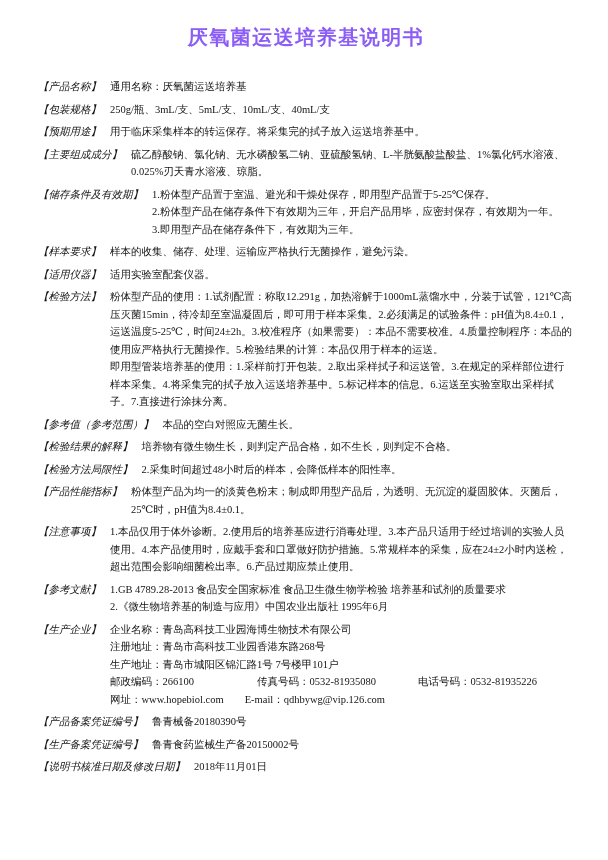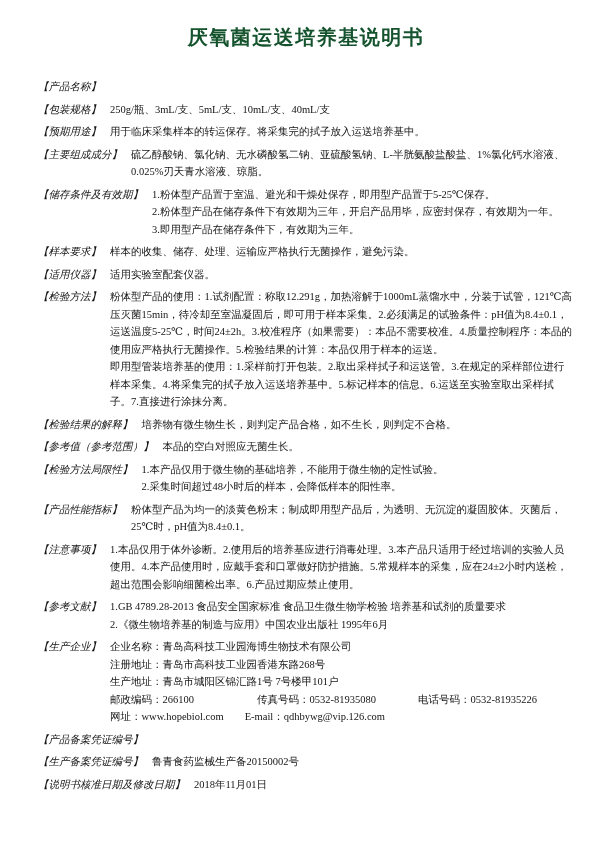--- a/index.html
+++ b/index.html
@@ -16,41 +16,44 @@
   
   .header{position:relative;height:62px;margin-bottom:4px;}
   .logo{position:absolute;left:-16px;top:-2px;width:96px;text-align:center;}
   .logo-mark{display:block;margin:0 auto;}
   .brand{font-family:"Liberation Sans","DejaVu Sans",sans-serif;font-weight:bold;
          font-size:13.5px;color:#2878b8;line-height:13px;letter-spacing:0.5px;}
   .brand .red-o{color:#cc2229;}
   .brand-cn{font-size:8.5px;color:#3d6f9e;letter-spacing:3px;margin-top:2px;font-weight:bold;}
   .title{margin:0;padding-top:12px;text-align:center;
          font-family:"Liberation Sans","DejaVu Sans",sans-serif;
-         font-size:20px;font-weight:bold;color:#14532d;letter-spacing:1.5px;}
+         font-size:20px;font-weight:bold;color:#8b5cf6;letter-spacing:1.5px;}
   
   .doc-body{font-size:10.5px;line-height:17.5px;}
   .row{display:flex;align-items:flex-start;margin-bottom:5px;}
   .label{white-space:nowrap;margin-right:9px;flex:0 0 auto;font-style:italic;}
   .content{flex:1 1 auto;min-width:0;}
   .para{margin:0;}
   .lead{font-weight:normal;}
   .bold-content .content{font-weight:normal;}
 </style>
 </head>
 <body>
 
 <div class="page">
   <div class="header">
     <h1 class="title">厌氧菌运送培养基说明书</h1>
   </div>
 
   <div class="doc-body" id="sections">
       <div class="row">
         <div class="label">【产品名称】</div>
+        <div class="content">
+          <div class="para"><span>通用名称：厌氧菌运送培养基</span></div>
+        </div>
       </div>
       <div class="row">
         <div class="label">【包装规格】</div>
         <div class="content">
           <div class="para"><span>250g/瓶、3mL/支、5mL/支、10mL/支、40mL/支</span></div>
         </div>
       </div>
       <div class="row">
         <div class="label">【预期用途】</div>
         <div class="content">
@@ -84,35 +87,34 @@
         </div>
       </div>
       <div class="row">
         <div class="label">【检验方法】</div>
         <div class="content">
           <div class="para"><span class="lead">粉体型产品的使用：</span><span>1.试剂配置：称取12.291g，加热溶解于1000mL蒸馏水中，分装于试管，121℃高压灭菌15min，待冷却至室温凝固后，即可用于样本采集。2.必须满足的试验条件：pH值为8.4±0.1，运送温度5-25℃，时间24±2h。3.校准程序（如果需要）：本品不需要校准。4.质量控制程序：本品的使用应严格执行无菌操作。5.检验结果的计算：本品仅用于样本的运送。</span></div>
           <div class="para"><span class="lead">即用型管装培养基的使用：</span><span>1.采样前打开包装。2.取出采样拭子和运送管。3.在规定的采样部位进行样本采集。4.将采集完的拭子放入运送培养基中。5.标记样本的信息。6.运送至实验室取出采样拭子。7.直接进行涂抹分离。</span></div>
         </div>
       </div>
       <div class="row">
+        <div class="label">【参考值（参考范围）】</div>
+        <div class="content">
+          <div class="para"><span>本品的空白对照应无菌生长。</span></div>
+        </div>
+      </div>
+      <div class="row">
         <div class="label">【检验结果的解释】</div>
         <div class="content">
           <div class="para"><span>培养物有微生物生长，则判定产品合格，如不生长，则判定不合格。</span></div>
         </div>
       </div>
       <div class="row">
-        <div class="label">【参考值（参考范围）】</div>
-        <div class="content">
-          <div class="para"><span>本品的空白对照应无菌生长。</span></div>
-        </div>
-      </div>
-      <div class="row">
         <div class="label">【检验方法局限性】</div>
         <div class="content">
-          <div class="para"><span>1.本产品仅用于微生物的基础培养，不能用于微生物的定性试验。</span></div>
           <div class="para"><span>2.采集时间超过48小时后的样本，会降低样本的阳性率。</span></div>
         </div>
       </div>
       <div class="row bold-content">
         <div class="label">【产品性能指标】</div>
         <div class="content">
           <div class="para"><span>粉体型产品为均一的淡黄色粉末；制成即用型产品后，为透明、无沉淀的凝固胶体。灭菌后，25℃时，pH值为8.4±0.1。</span></div>
         </div>
       </div>
       <div class="row">
@@ -133,20 +135,23 @@
         <div class="content">
           <div class="para"><span>企业名称：青岛高科技工业园海博生物技术有限公司</span></div>
           <div class="para"><span>注册地址：青岛市高科技工业园香港东路268号</span></div>
           <div class="para"><span>生产地址：青岛市城阳区锦汇路1号 7号楼甲101户</span></div>
           <div class="para"><span>邮政编码：266100　　　　　　传真号码：0532-81935080　　　　电话号码：0532-81935226</span></div>
           <div class="para"><span>网址：www.hopebiol.com　　E-mail：qdhbywg@vip.126.com</span></div>
         </div>
       </div>
       <div class="row">
         <div class="label">【产品备案凭证编号】</div>
+        <div class="content">
+          <div class="para"><span>鲁青械备20180390号</span></div>
+        </div>
       </div>
       <div class="row">
         <div class="label">【生产备案凭证编号】</div>
         <div class="content">
           <div class="para"><span>鲁青食药监械生产备20150002号</span></div>
         </div>
       </div>
       <div class="row">
         <div class="label">【说明书核准日期及修改日期】</div>
         <div class="content">

